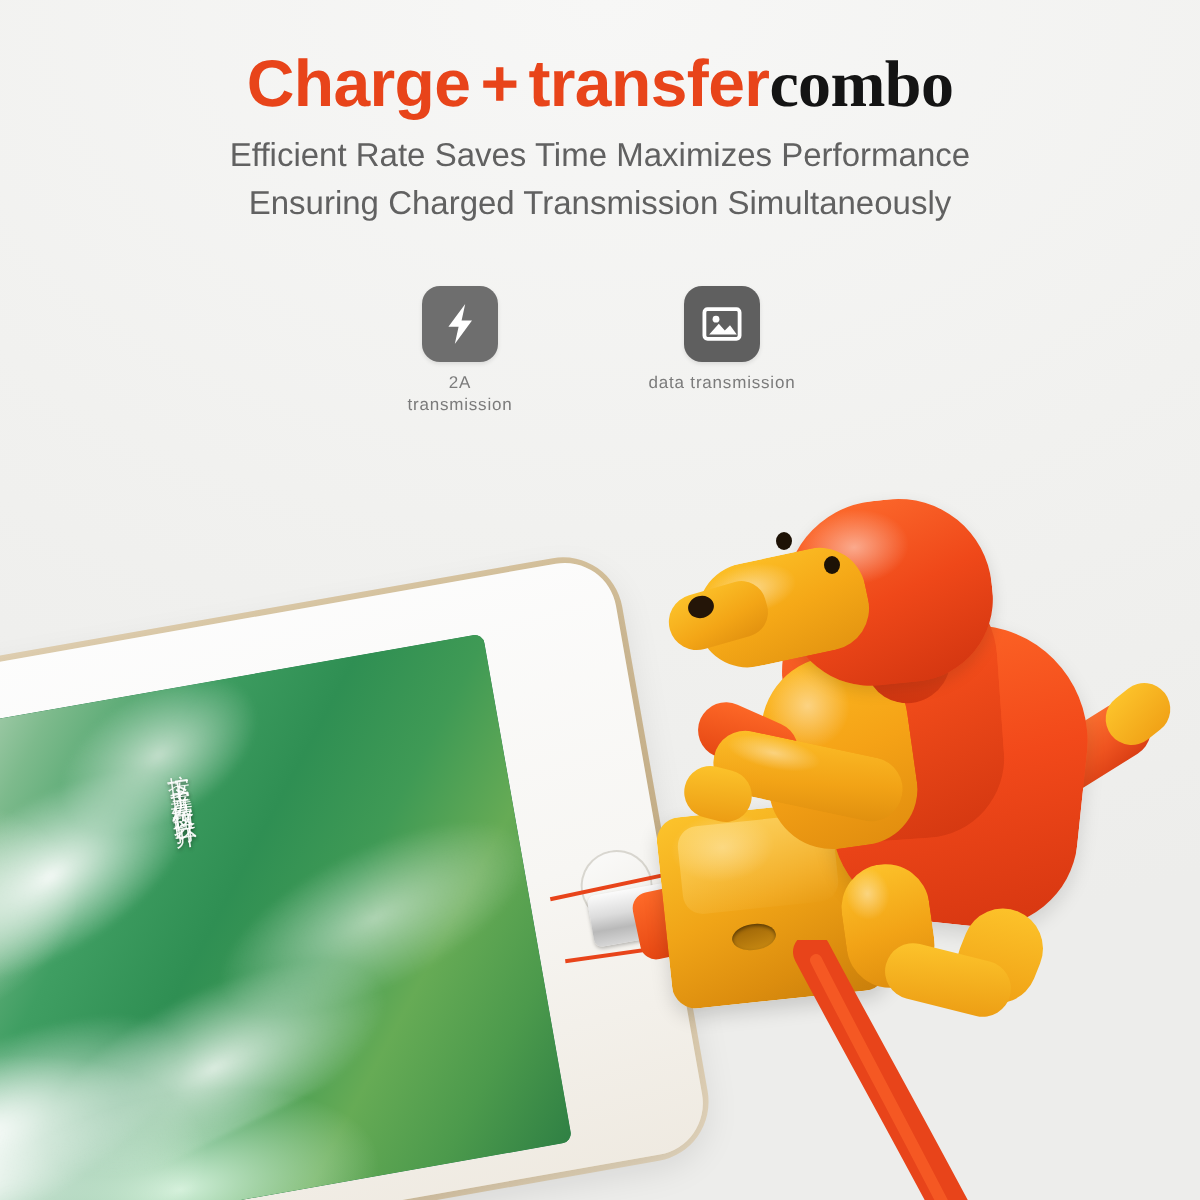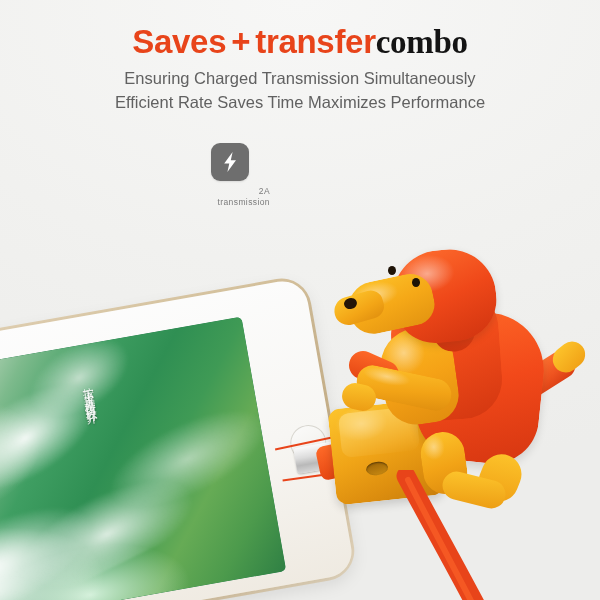--- a/index.html
+++ b/index.html
@@ -40,21 +40,21 @@
     line-height:24px;
     font-weight:400;
   }
   .subtitle div{white-space:nowrap;}
 
   
   .features{
     position:absolute;left:178px;top:143px;
     width:260px;height:72px;
   }
-  .feat{position:absolute;text-align:right;}
+  .feat{position:absolute;text-align:center;}
   .feat-1{left:12px;top:0;width:80px;}
   .feat-2{left:108px;top:0;width:150px;}
 
   .chip{
     width:38px;height:38px;border-radius:9px;
     margin:0 auto;
     display:flex;align-items:center;justify-content:center;
     box-shadow:0 1px 2px rgba(0,0,0,.10);
   }
   .chip-bolt{background:#6e6e6e;}
@@ -368,42 +368,54 @@
     width:220px;height:160px;
     pointer-events:none;
   }
 </style>
 </head>
 <body>
 
 <div id="stage">
 
   <div class="headline">
-    <span class="hl-a">Saves</span><span class="hl-plus">+</span><span class="hl-b">transfer</span><span class="hl-c">combo</span>
+    <span class="hl-a">Charge</span><span class="hl-plus">+</span><span class="hl-b">transfer</span><span class="hl-c">combo</span>
   </div>
 
   <div class="subtitle">
+    <div>Efficient Rate Saves Time Maximizes Performance</div>
     <div>Ensuring Charged Transmission Simultaneously</div>
-    <div>Efficient Rate Saves Time Maximizes Performance</div>
   </div>
 
   <div class="features">
 
     <div class="feat feat-1">
       <div class="chip chip-bolt">
         <svg width="20" height="22" viewBox="0 0 20 22" aria-hidden="true">
           <path d="M12.6 1 4.2 12.4h5.1L7.4 21l8.6-11.7h-5.2z" fill="#ffffff"></path>
         </svg>
       </div>
       <div class="feat-label">
         <div>2A</div>
         <div>transmission</div>
       </div>
     </div>
 
+    <div class="feat feat-2">
+      <div class="chip chip-photo">
+        <svg width="22" height="20" viewBox="0 0 22 20" aria-hidden="true">
+          <rect x="2.2" y="2.6" width="17.6" height="14.8" rx="1.6" fill="none" stroke="#ffffff" stroke-width="1.9"></rect>
+          <circle cx="8" cy="7.6" r="1.7" fill="#ffffff"></circle>
+          <path d="M4.6 15.2 9.4 9.9l3 3.3 2.6-2.6 3.4 4.6z" fill="#ffffff"></path>
+        </svg>
+      </div>
+      <div class="feat-label">
+        <div>data transmission</div>
+      </div>
+    </div>
 
   </div>
 
   <div class="phone">
     <div class="phone-edge"></div>
     <div class="phone-body"></div>
     <div class="phone-screen">
       <div class="wave"></div>
       <div class="wave-crest"></div>
       <div class="wave-foam"></div>

